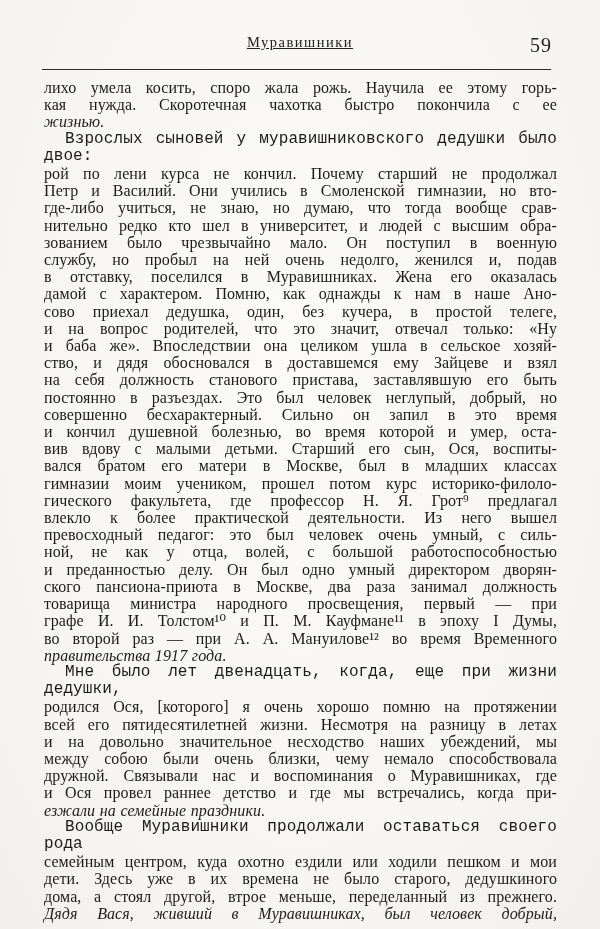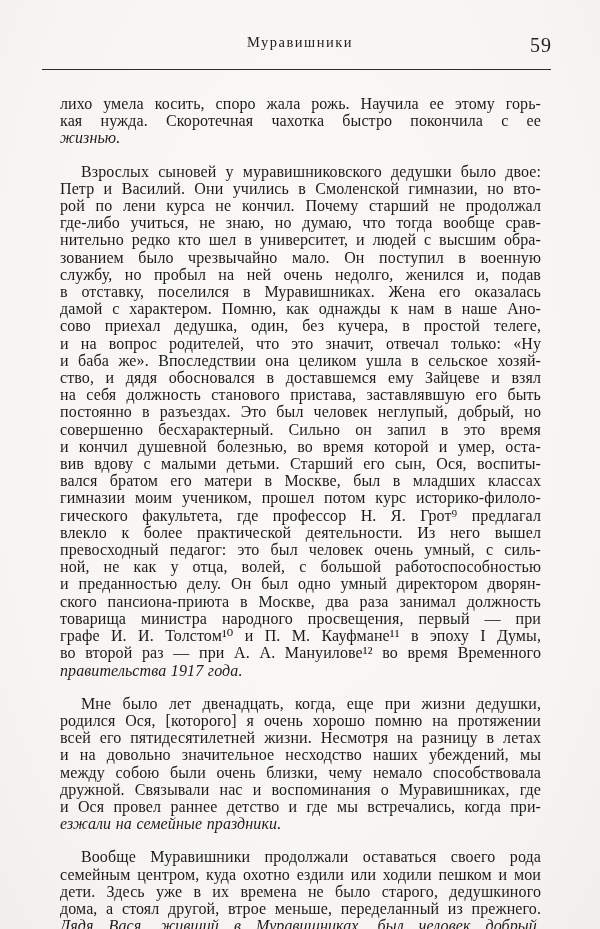--- a/index.html
+++ b/index.html
@@ -23,20 +23,21 @@
     left: 44px;
     width: 512px;
     height: 18px;
   }
   .running-title {
     display: block;
     text-align: center;
     font-size: 14.5px;
     letter-spacing: 1.5px;
     color: #222;
+    text-decoration: underline;
   }
   .page-number {
     position: absolute;
     top: 0;
     right: 4px;
     font-size: 20px;
     letter-spacing: 1px;
     color: #222;
   }
   .header-rule {
@@ -49,50 +50,50 @@
   }
   .text-block {
     position: absolute;
     top: 79px;
     left: 44px;
     width: 513px;
     font-size: 16px;
     line-height: 17.2px;
     letter-spacing: 0.1px;
   }
-  .para { margin: 16px; padding: 0; }
+  .para { margin: 0; padding: 0; }
   .line {
     text-align: justify;
     text-align-last: justify;
     white-space: normal;
     word-spacing: 0.5px;
   }
   .para .line:last-child { text-align-last: left; font-style: italic; }
   .para.justify-last .line:last-child { text-align-last: justify; }
-  .para.indent .line:first-child { text-indent: 21px; }
+  .para.indent .line:first-child { text-indent: 21px; font-family: Liberation Mono, monospace; }
 </style>
 </head>
 <body>
 
 <div class="page">
   <div class="running-head">
     <span class="running-title">Муравишники</span>
     <span class="page-number">59</span>
   </div>
   <div class="header-rule"></div>
   <div class="text-block">
       <div class="para">
         <div class="line">лихо умела косить, споро жала рожь. Научила ее этому горь-</div>
         <div class="line">кая нужда. Скоротечная чахотка быстро покончила с ее</div>
         <div class="line">жизнью.</div>
       </div>
       <div class="para indent">
         <div class="line">Взрослых сыновей у муравишниковского дедушки было двое:</div>
+        <div class="line">рой по лени курса не кончил. Почему старший не продолжал</div>
         <div class="line">Петр и Василий. Они учились в Смоленской гимназии, но вто-</div>
-        <div class="line">рой по лени курса не кончил. Почему старший не продолжал</div>
         <div class="line">где-либо учиться, не знаю, но думаю, что тогда вообще срав-</div>
         <div class="line">нительно редко кто шел в университет, и людей с высшим обра-</div>
         <div class="line">зованием было чрезвычайно мало. Он поступил в военную</div>
         <div class="line">службу, но пробыл на ней очень недолго, женился и, подав</div>
         <div class="line">в отставку, поселился в Муравишниках. Жена его оказалась</div>
         <div class="line">дамой с характером. Помню, как однажды к нам в наше Ано-</div>
         <div class="line">сово приехал дедушка, один, без кучера, в простой телеге,</div>
         <div class="line">и на вопрос родителей, что это значит, отвечал только: «Ну</div>
         <div class="line">и баба же». Впоследствии она целиком ушла в сельское хозяй-</div>
         <div class="line">ство, и дядя обосновался в доставшемся ему Зайцеве и взял</div>

